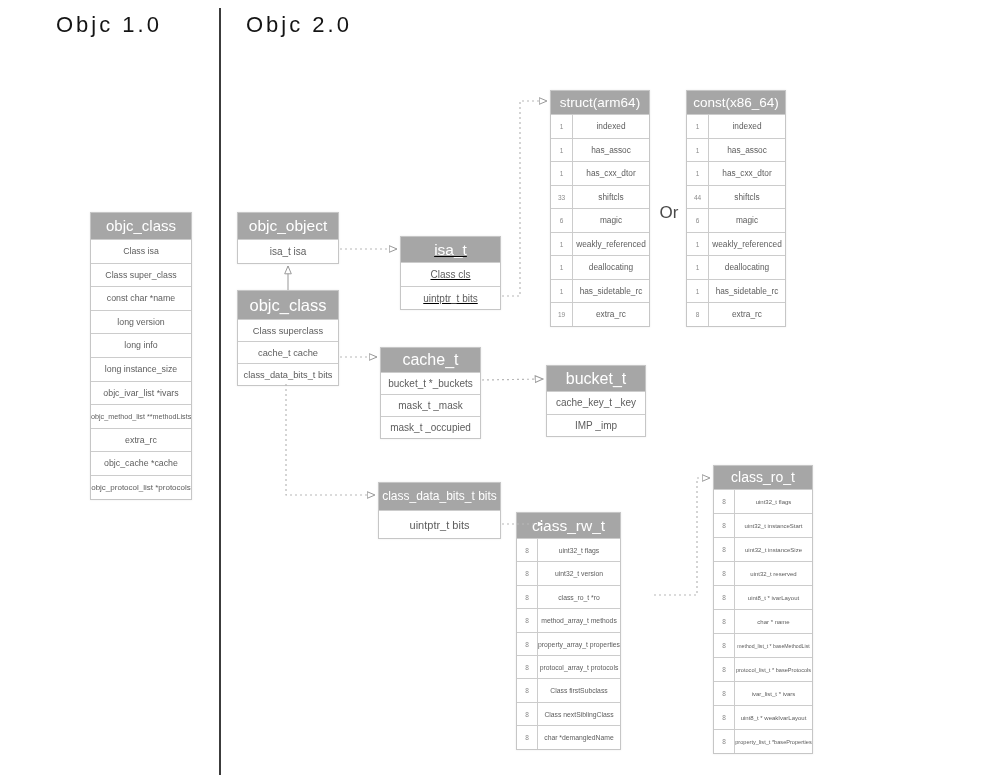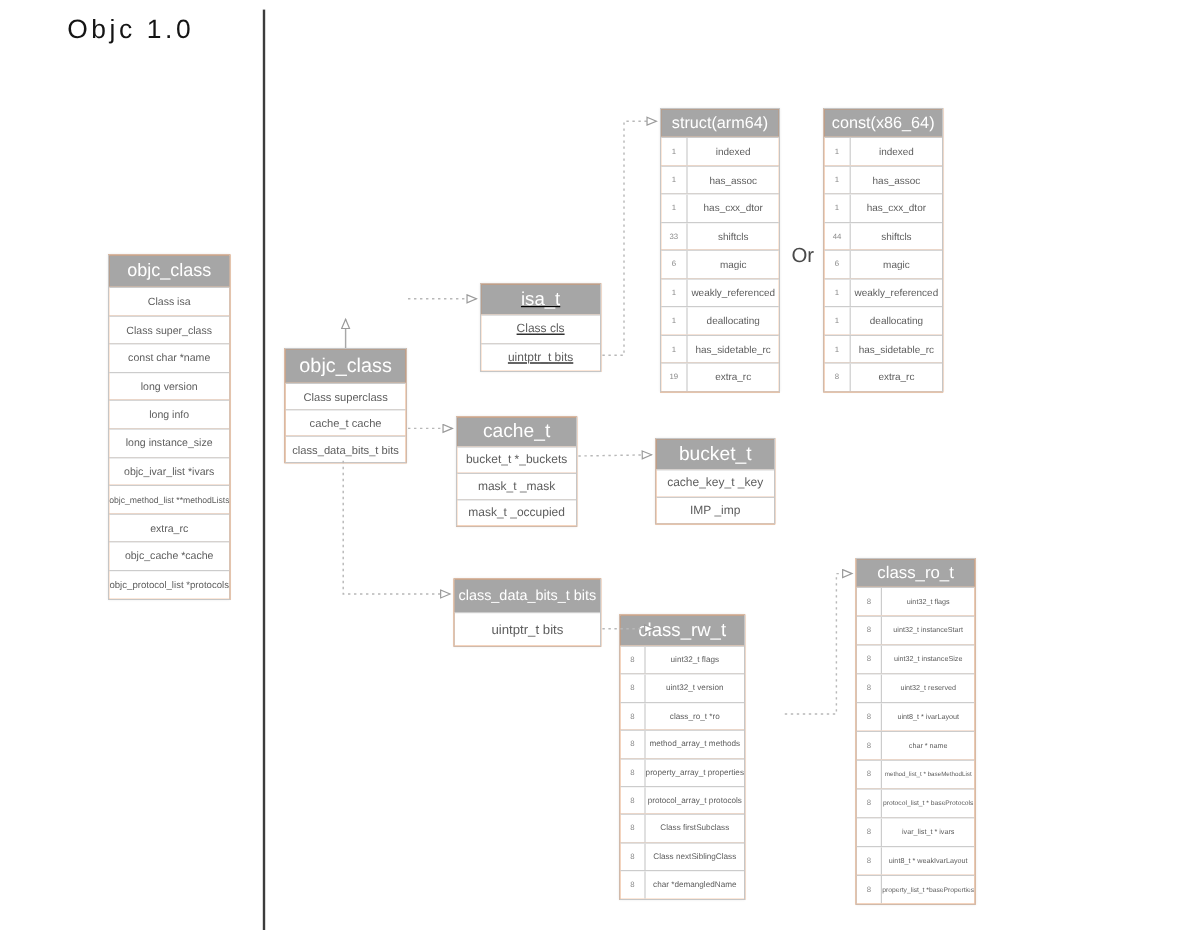--- a/index.html
+++ b/index.html
@@ -11,21 +11,21 @@
     position:absolute; color:#141414; font-size:22px; font-weight:400;
     letter-spacing:3px; white-space:nowrap;
   }
   #title-left  { left:56px; top:12px; }
   #title-right { left:246px; top:12px; }
   #divider {
     position:absolute; left:219px; top:8px; width:2px; height:767px;
     background:#3c3c3c;
   }
   .tbl {
-    position:absolute; background:#f97316;
+    position:absolute; background:#f0abfc;
     border:1px solid #c6c6c6; box-sizing:border-box;
     box-shadow:0 0 2px rgba(0,0,0,0.08);
   }
   .tbl-header {
     height:var(--hh,25px); line-height:var(--hh,25px);
     background:var(--hdr,#a6a6a6); color:#ffffff; text-align:center;
     font-size:var(--hfs,15px); white-space:nowrap; overflow:hidden;
   }
   .tbl-row {
     height:var(--rh,23px); line-height:var(--rh,23px);
@@ -46,36 +46,41 @@
   }
   #connector-svg { position:absolute; left:0; top:0; }
 </style>
 </head>
 <body>
 
 <div id="canvas">
 
   <div id="title-left" class="title">Objc 1.0</div>
   <div id="divider"></div>
+  <div id="title-right" class="title">Objc 2.0</div>
 
   <div class="tbl" style="left:90px; top:212px; width:102px; --hh:26px; --hfs:15px; --rh:23.6px; --rfs:8.8px;">
       <div class="tbl-header">objc_class</div>
       <div class="tbl-row">Class isa</div>
       <div class="tbl-row">Class super_class</div>
       <div class="tbl-row">const char *name</div>
       <div class="tbl-row">long version</div>
       <div class="tbl-row">long info</div>
       <div class="tbl-row">long instance_size</div>
       <div class="tbl-row">objc_ivar_list *ivars</div>
       <div class="tbl-row" style="font-size: 7.2px;">objc_method_list **methodLists</div>
       <div class="tbl-row">extra_rc</div>
       <div class="tbl-row">objc_cache *cache</div>
       <div class="tbl-row" style="font-size: 8px;">objc_protocol_list *protocols</div>
     </div>
 
+  <div class="tbl" style="left:237px; top:212px; width:102px; --hh:26px; --hfs:15.5px; --rh:24px; --rfs:10px;">
+      <div class="tbl-header">objc_object</div>
+      <div class="tbl-row">isa_t isa</div>
+    </div>
 
   <div class="tbl" style="left:237px; top:290px; width:102px; --hh:28px; --hfs:16.5px; --rh:22px; --rfs:9.3px;">
       <div class="tbl-header">objc_class</div>
       <div class="tbl-row">Class superclass</div>
       <div class="tbl-row">cache_t cache</div>
       <div class="tbl-row">class_data_bits_t bits</div>
     </div>
 
   <div class="tbl" style="left:400px; top:236px; width:101px;text-decoration:underline; --hh:25px; --hfs:15.5px; --rh:23.5px; --rfs:10px;">
       <div class="tbl-header">isa_t</div>

